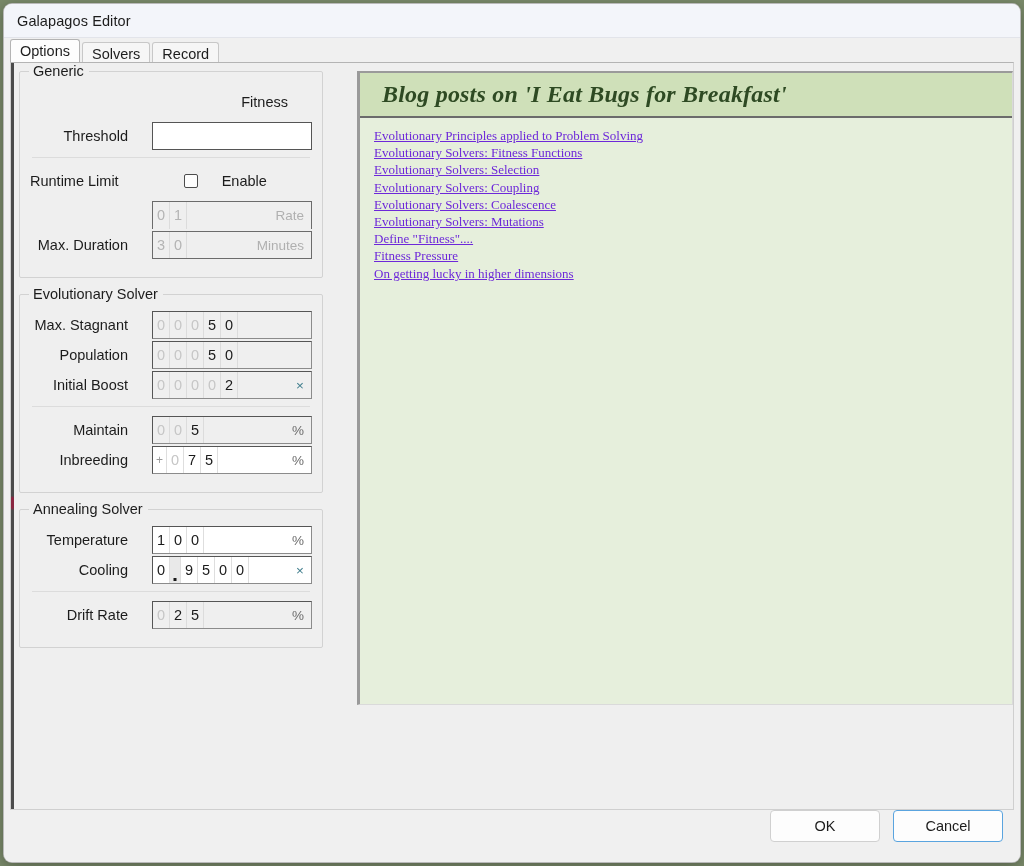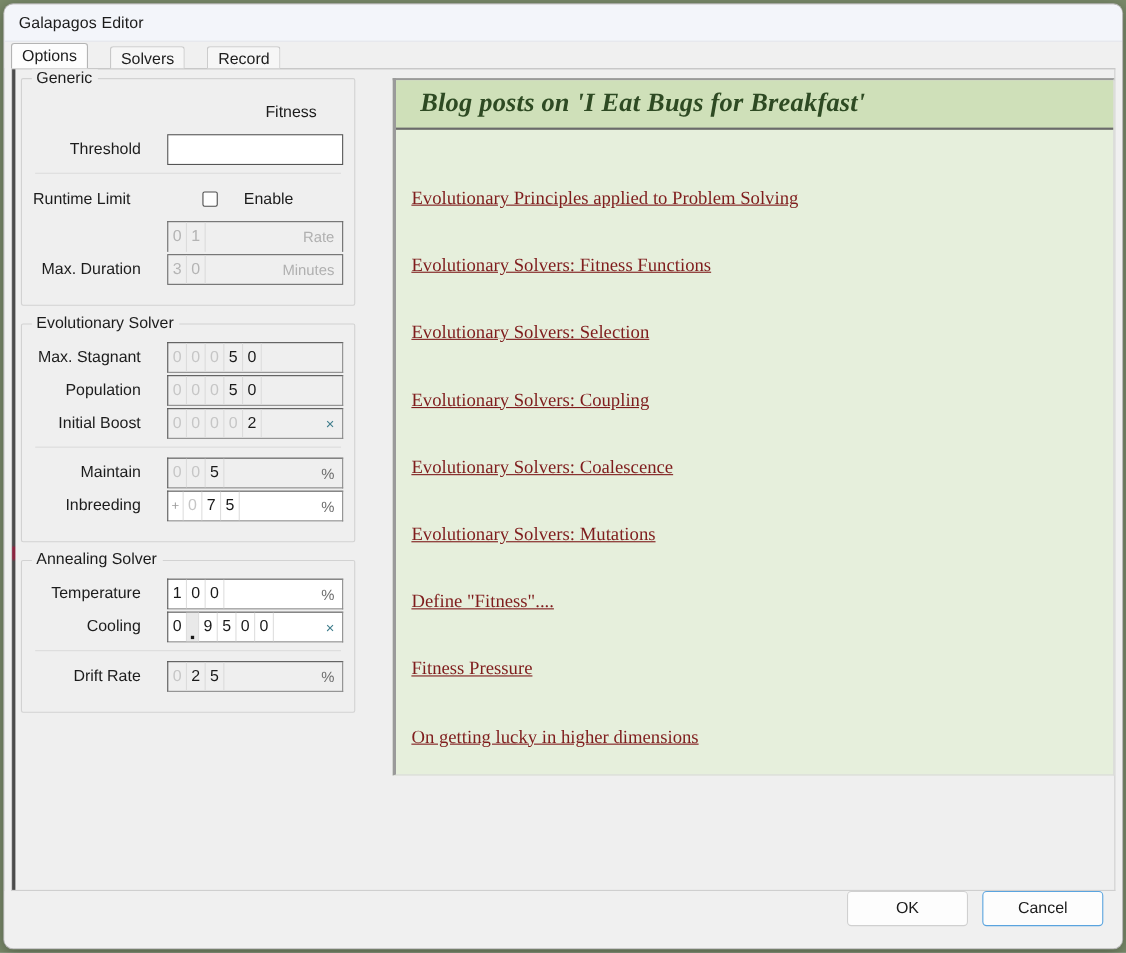--- a/index.html
+++ b/index.html
@@ -57,21 +57,21 @@
   }
   .tab {
     font-size: 14.5px;
     color: #1d1d1d;
     padding: 3px 9px 4px 9px;
     line-height: 16px;
     background: #f6f6f6;
     border: 1px solid #c8c8c8;
     border-bottom: none;
     border-radius: 3px 3px 0 0;
-    margin-right: 20px;
+    margin-right: 2px;
     position: relative;
     cursor: default;
     height: 20px;
     box-sizing: border-box;
   }
   .tab.active {
     background: #fdfdfd;
     border-color: #b4b4b4;
     height: 23px;
     z-index: 4;
@@ -315,27 +315,26 @@
     font-size: 24px;
     color: #2e4a23;
     letter-spacing: .2px;
   }
   #blog-body {
     padding: 9px 0 0 14px;
   }
   .bloglink {
     display: block;
     font-family: "Liberation Serif", serif;
-    font-size: 17px;
+    font-size: 13px;
     line-height: 17.2px;
-    color: #7f1d1d;
+    color: #6d28d9;
     text-decoration: underline;
     white-space: nowrap;
     cursor: pointer;
-    margin-top: 44px;
   }
 
   
   #footer {
     flex: 0 0 52px;
     height: 52px;
     background: #f0f0f0;
     display: flex;
     align-items: flex-start;
     justify-content: flex-end;

